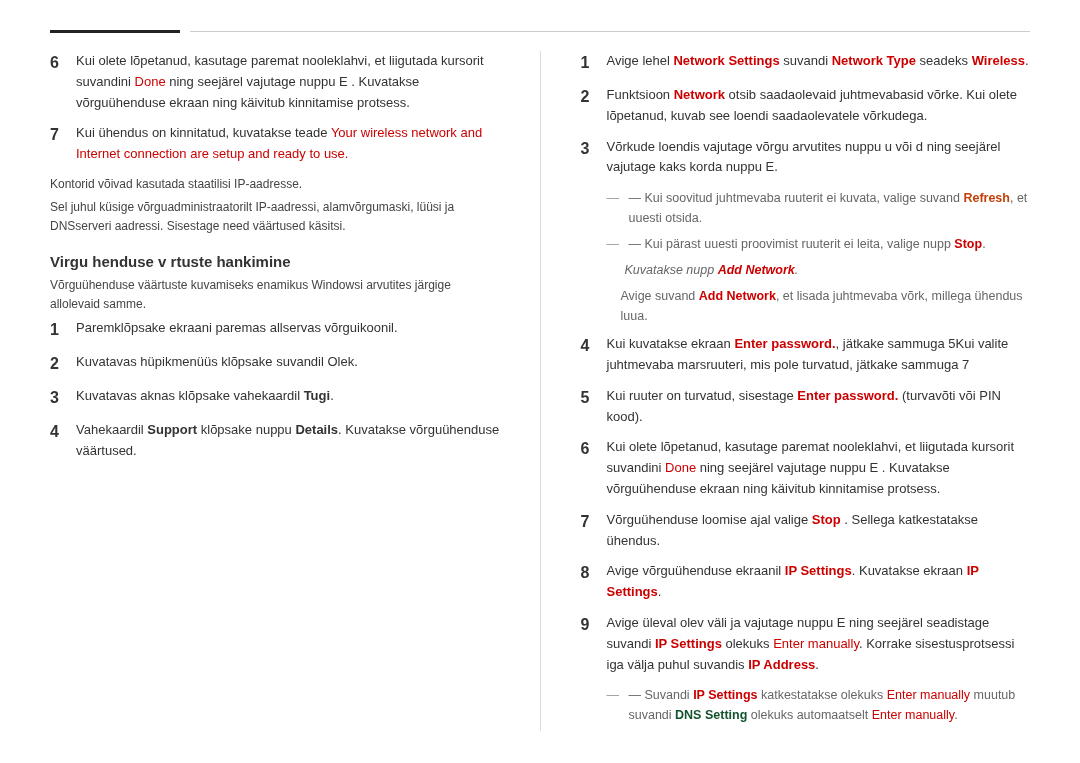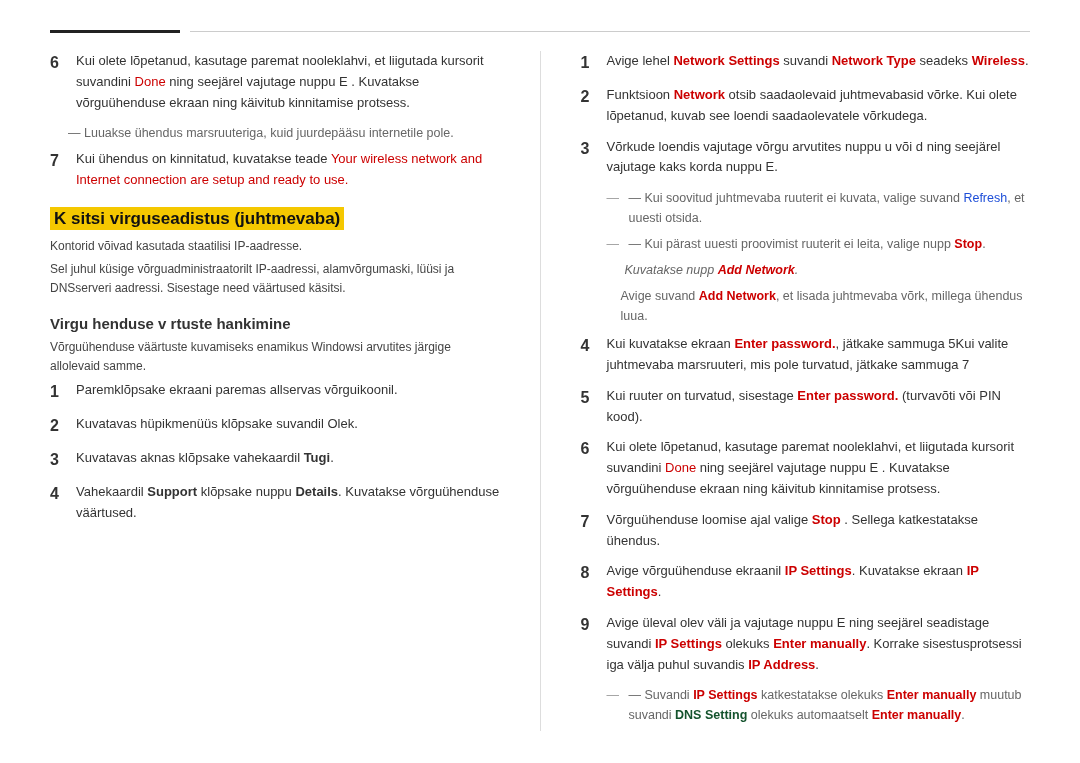--- a/index.html
+++ b/index.html
@@ -101,23 +101,23 @@
       font-size: 16px;
       font-weight: bold;
       color: #111;
       margin-bottom: 14px;
       border-bottom: 1px solid #ccc;
       padding-bottom: 6px;
     }
     .add-network { color: #cc0000; font-weight: bold; }
     .ip-settings { color: #cc0000; font-weight: bold; }
     .network-bold { font-weight: bold; color: #cc0000; }
-    .enter-manually { color: #cc0000; font-weight: bold; }
+    .enter-manually { color: #cc0000; font-weight: normal; }
     .stop-link { font-weight: bold; color: #cc0000; }
-    .refresh-link { color: #1d4ed8; font-weight: normal; }
+    .refresh-link { color: #c2410c; font-weight: bold; }
     .done-link { color: #cc0000; }
     .ip-address { color: #cc0000; font-weight: bold; }
     .dns-setting { color: #14532d; font-weight: bold; }
     .wireless { color: #cc0000; font-weight: bold; }
     .network-type { color: #cc0000; font-weight: bold; }
     .network-settings { color: #cc0000; font-weight: bold; }
     .enter-password { color: #cc0000; font-weight: bold; }
   </style>
 </head>
 <body>
@@ -131,34 +131,28 @@
 
   <div class="left-col">
 
     <div class="section-step step-container">
       <span class="step-num">6</span>
       <span class="step-text">
         <span>Kui olete lõpetanud, kasutage paremat nooleklahvi, et liigutada kursorit suvandini </span><span class="done-link">Done</span><span> ning seejärel vajutage nuppu E . Kuvatakse võrguühenduse ekraan ning käivitub kinnitamise protsess.</span>
       </span>
     </div>
 
-    <div class="note-line">
-      <span>— Luuakse ühendus marsruuteriga, kuid juurdepääsu internetile pole.</span>
-    </div>
 
     <div class="section-step step-container">
       <span class="step-num">7</span>
       <span class="step-text">
         <span>Kui ühendus on kinnitatud, kuvatakse teade </span><span class="red">Your wireless network and Internet connection are setup and ready to use.</span>
       </span>
     </div>
 
-    <div style="margin: 18px 0 8px 0;">
-      <span class="highlight-box">K sitsi virguseadistus (juhtmevaba)</span>
-    </div>
 
     <p class="sub-text">Kontorid võivad kasutada staatilisi IP-aadresse.</p>
     <p class="sub-text">Sel juhul küsige võrguadministraatorilt IP-aadressi, alamvõrgumaski, lüüsi ja DNSserveri aadressi. Sisestage need väärtused käsitsi.</p>
 
     <div class="section-subtitle">Virgu henduse v rtuste hankimine</div>
     <p class="sub-text">Võrguühenduse väärtuste kuvamiseks enamikus Windowsi arvutites järgige allolevaid samme.</p>
 
     <div class="section-step step-container">
       <span class="step-num">1</span>
       <span class="step-text">Paremklõpsake ekraani paremas allservas võrguikoonil.</span>

